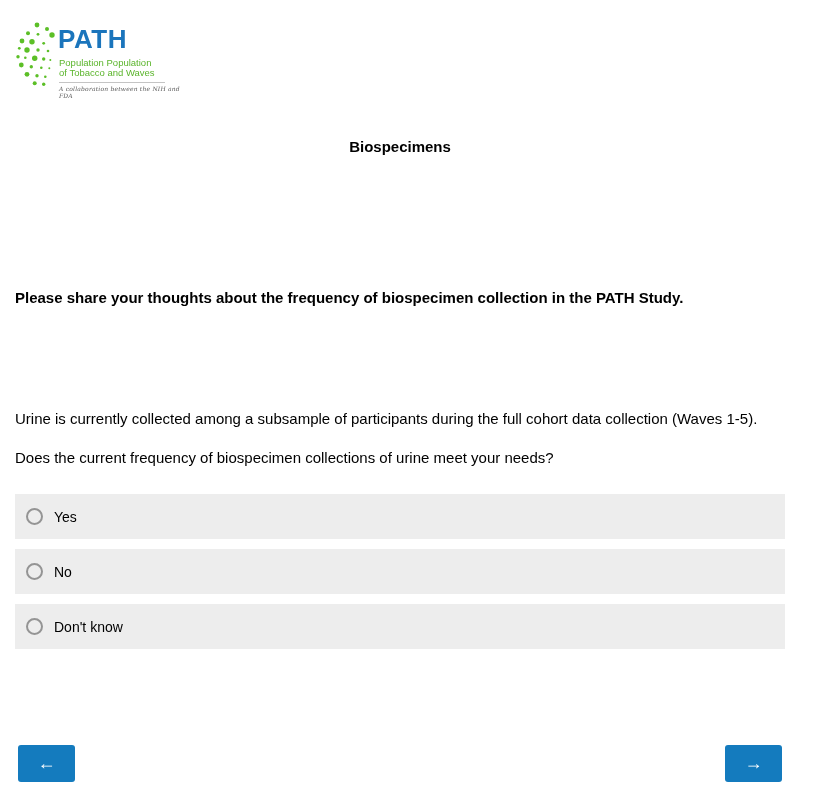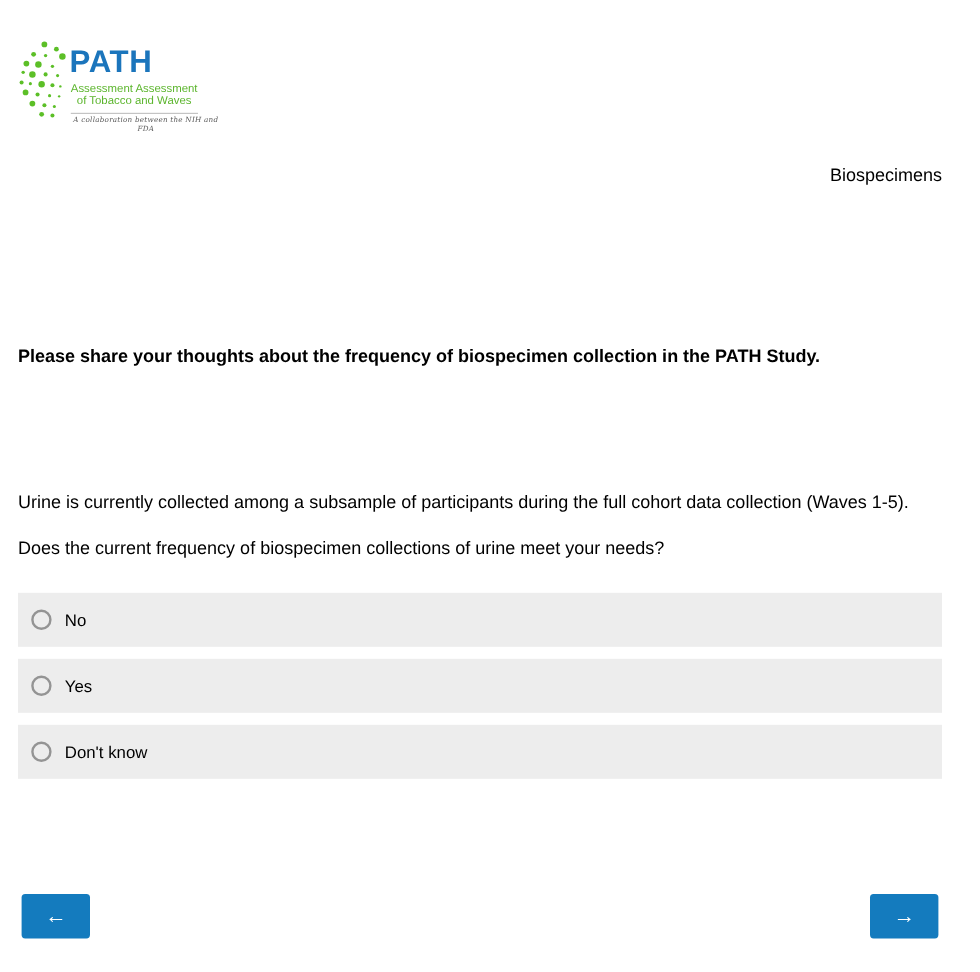--- a/index.html
+++ b/index.html
@@ -6,42 +6,42 @@
   html, body {
     width: 817px; height: 810px;
     background: #ffffff;
     font-family: "Liberation Sans", sans-serif;
     color: #000000;
     position: relative;
     overflow: hidden;
   }
 
   
-  .logo { position: absolute; left: 14px; top: 27px; width: 170px; height: 80px; text-align: center; }
+  .logo { position: absolute; left: 14px; top: 15px; width: 170px; height: 80px; }
   .logo-dots { position: absolute; left: 0; top: 5px; width: 42px; height: 68px; }
   .logo-brand {
     position: absolute; left: 44px; top: 12px;
     font-size: 26px; line-height: 24px; font-weight: bold;
     letter-spacing: 0.5px; color: #1b75bc;
   }
   .logo-tagline {
     position: absolute; left: 45px; top: 43px;
     font-size: 9.5px; line-height: 10px; color: #5bb52c;
   }
   .logo-rule { position: absolute; left: 45px; top: 67px; width: 106px; height: 1px; background: #c4c4c4; }
   .logo-collab {
     position: absolute; left: 45px; top: 70px;
     font-family: "DejaVu Serif", serif; font-style: italic;
     font-size: 6px; color: #5a5a5a; letter-spacing: 0.2px;
   }
 
   
   .page-title {
     position: absolute; top: 138px; left: 15px; width: 770px;
-    text-align: right; font-size: 15px; font-weight: normal;
+    text-align: center; font-size: 15px; font-weight: bold;
   }
   .intro-text {
     position: absolute; top: 288px; left: 15px; width: 775px;
     font-size: 15px; font-weight: bold; line-height: 19px;
   }
   .question-text {
     position: absolute; top: 399px; left: 15px; width: 778px;
     font-size: 15px; font-weight: normal; line-height: 39px;
   }
 
@@ -103,41 +103,41 @@
       <circle cx="35.3" cy="48.3" r="1"></circle>
       <circle cx="13" cy="54.3" r="2.4"></circle>
       <circle cx="23" cy="55.7" r="1.7"></circle>
       <circle cx="31.3" cy="56.7" r="1.3"></circle>
       <circle cx="20.7" cy="63.3" r="2"></circle>
       <circle cx="29.7" cy="64.3" r="1.7"></circle>
     </g>
   </svg>
   <div class="logo-brand">PATH</div>
   <div class="logo-tagline">
-    <div>Assessment Assessment</div>
+    <div>Population Population</div>
     <div>of Tobacco and Waves</div>
   </div>
   <div class="logo-rule"></div>
   <div class="logo-collab">A collaboration between the NIH and FDA</div>
 </div>
 
 <div class="page-title">Biospecimens</div>
 
 <div class="intro-text">Please share your thoughts about the frequency of biospecimen collection in the PATH Study.</div>
 
 <div class="question-text">Urine is currently collected among a subsample of participants during the full cohort data collection (Waves 1-5). Does the current frequency of biospecimen collections of urine meet your needs?</div>
 
 <div class="options">
   <div class="option">
     <div class="radio"></div>
-    <div class="option-label">No</div>
+    <div class="option-label">Yes</div>
   </div>
   <div class="option">
     <div class="radio"></div>
-    <div class="option-label">Yes</div>
+    <div class="option-label">No</div>
   </div>
   <div class="option">
     <div class="radio"></div>
     <div class="option-label">Don't know</div>
   </div>
 </div>
 
 <button class="nav-btn nav-btn-prev">
   <span>←</span>
 </button>

